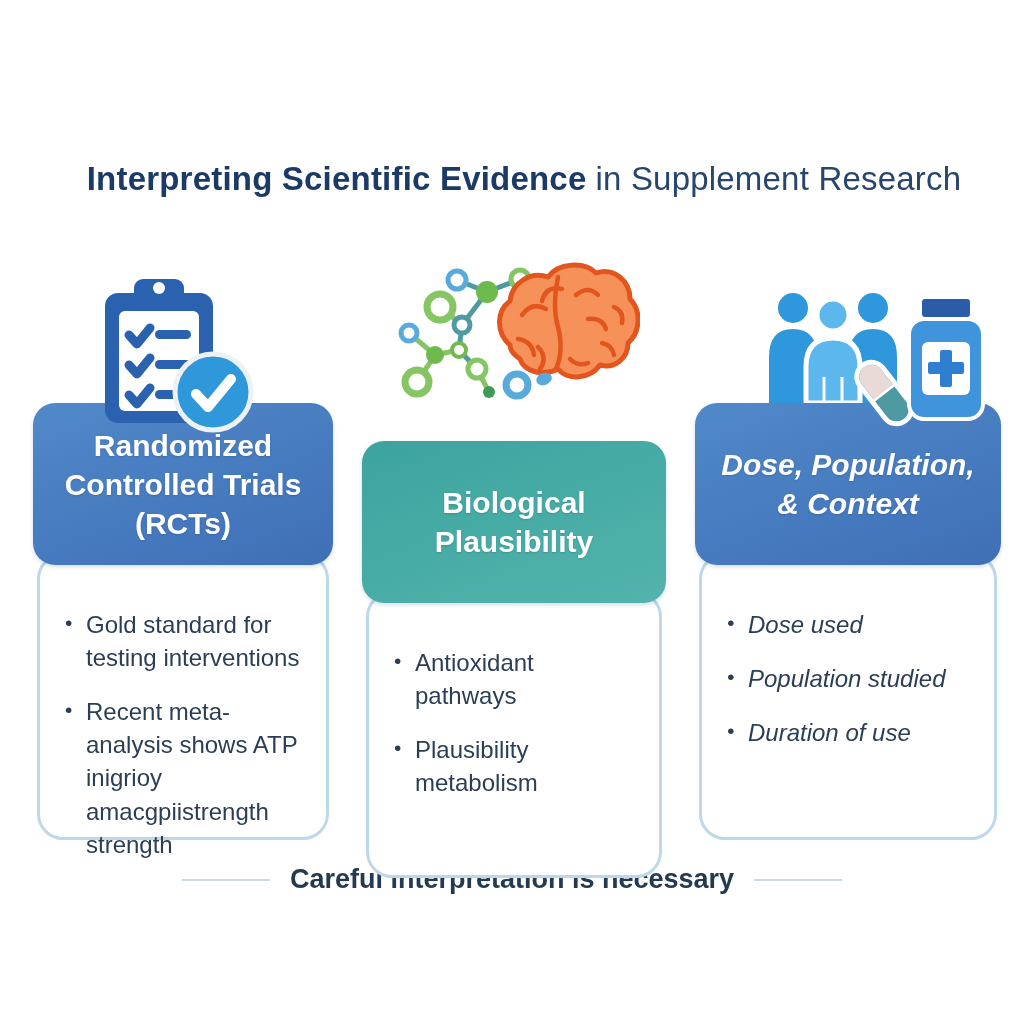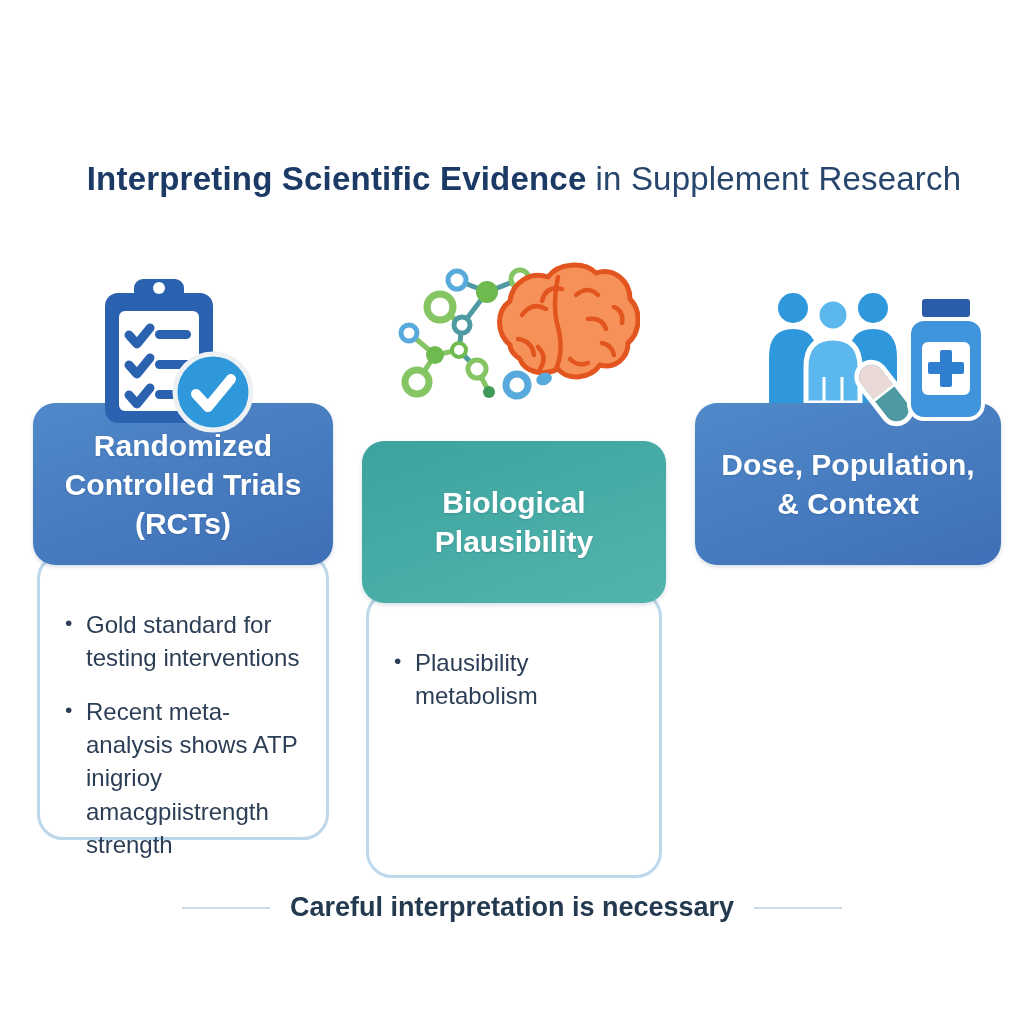--- a/index.html
+++ b/index.html
@@ -7,21 +7,21 @@
         font-family:"Liberation Sans",sans-serif;}
   
   .title{position:absolute;top:160px;left:12px;width:100%;text-align:center;
          font-size:33px;color:#1c3a66;white-space:nowrap;letter-spacing:.2px;}
   .title .em{font-weight:700;}
   .title .rest{font-weight:400;color:#27466e;margin-left:9px;}
   
   .columns{position:absolute;top:255px;left:33px;display:flex;gap:29px;}
   .column{position:relative;width:300px;}
   .column.c2{width:304px;}
-  .column.c3{width:306px;}
+  .column.c3{width:306px;font-style:italic;}
   .icon-zone{height:148px;position:relative;}
   .header-box{position:relative;z-index:2;height:162px;border-radius:22px;
               display:flex;align-items:center;justify-content:center;text-align:center;
               color:#ffffff;font-weight:700;font-size:30px;line-height:1.3;
               padding:0 12px;box-sizing:border-box;
               text-shadow:0 1px 2px rgba(20,40,70,.18);
               box-shadow:0 2px 4px rgba(40,70,110,.18);}
   .col-blue .header-box{background:linear-gradient(160deg,#5089c9 0%,#3f6fb6 100%);}
   .col-teal .header-box{background:linear-gradient(160deg,#3da39f 0%,#52b4ac 100%);margin-top:38px;}
   .body-box{position:relative;z-index:1;margin:-12px auto 14px;width:calc(100% - 8px);
@@ -34,21 +34,21 @@
   
   .icon-abs{position:absolute;}
   .clipboard-pos{left:70px;top:22px;z-index:3;}
   .checkcircle-pos{left:138px;top:95px;z-index:4;}
   .molbrain-pos{left:30px;top:0;z-index:1;}
   .people-pos{left:70px;top:36px;z-index:1;}
   .capsule-pos{left:150px;top:96px;z-index:3;}
   .bottle-pos{left:208px;top:40px;z-index:3;}
   
   .footer{position:absolute;top:864px;left:0;width:100%;
-          display:flex;align-items:center;justify-content:center;gap:20px;margin-top:28px;}
+          display:flex;align-items:center;justify-content:center;gap:20px;}
   .footer .line{width:88px;height:2px;background:#ccdae4;}
   .footer .text{font-size:27px;font-weight:600;color:#243a50;}
 </style>
 </head>
 <body>
 
 <div class="page">
 
   <div class="title">
     <span class="em">Interpreting Scientific Evidence</span><span class="rest">in Supplement Research</span>
@@ -132,20 +132,21 @@
             <path d="M146 92 q10 10 2 22"></path>
           </g>
 
           <circle cx="125" cy="130" r="11" fill="#ffffff" stroke="#58aadc" stroke-width="7"></circle>
           <ellipse cx="152" cy="124" rx="8" ry="6" fill="#58aadc" transform="rotate(-20 152 124)"></ellipse>
         </svg>
       </div>
       <div class="header-box">Biological Plausibility</div>
       <div class="body-box">
         <ul class="bullets">
+          <li>Antioxidant pathways</li>
           <li>Plausibility metabolism</li>
         </ul>
       </div>
     </div>
 
     <div class="column c3 col-blue">
       <div class="icon-zone">
         <svg class="icon-abs people-pos" width="136" height="112" viewBox="0 0 136 112">
           <g fill="#2f97dc">
             <circle cx="28" cy="17" r="15"></circle>
@@ -171,20 +172,27 @@
           <rect x="17" y="2" width="52" height="22" rx="5" fill="#2b5ca8" stroke="#ffffff" stroke-width="4"></rect>
           <rect x="6" y="24" width="74" height="100" rx="15" fill="#3f94dc" stroke="#ffffff" stroke-width="4"></rect>
           <rect x="19" y="47" width="48" height="53" rx="6" fill="#ffffff"></rect>
           <g fill="#2e7fd0">
             <rect x="37" y="55" width="12" height="37" rx="2"></rect>
             <rect x="25" y="67" width="36" height="12" rx="2"></rect>
           </g>
         </svg>
       </div>
       <div class="header-box">Dose, Population, &amp; Context</div>
+      <div class="body-box">
+        <ul class="bullets">
+          <li>Dose used</li>
+          <li>Population studied</li>
+          <li>Duration of use</li>
+        </ul>
+      </div>
     </div>
 
   </div>
 
   <div class="footer">
     <div class="line"></div>
     <div class="text">Careful interpretation is necessary</div>
     <div class="line"></div>
   </div>
 

